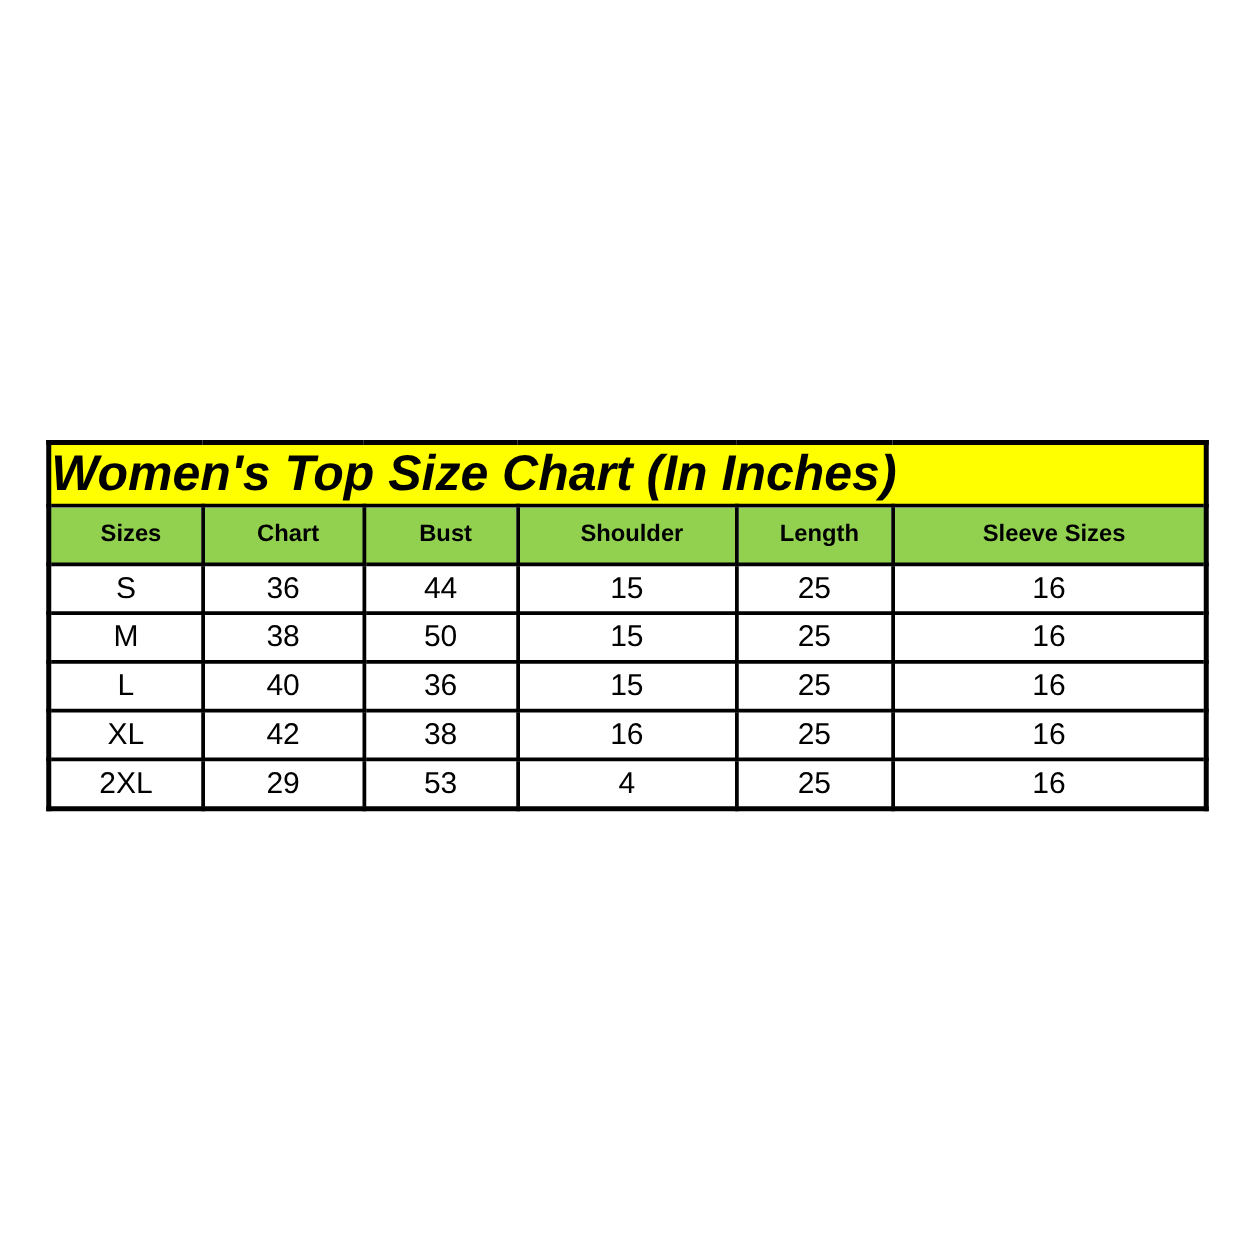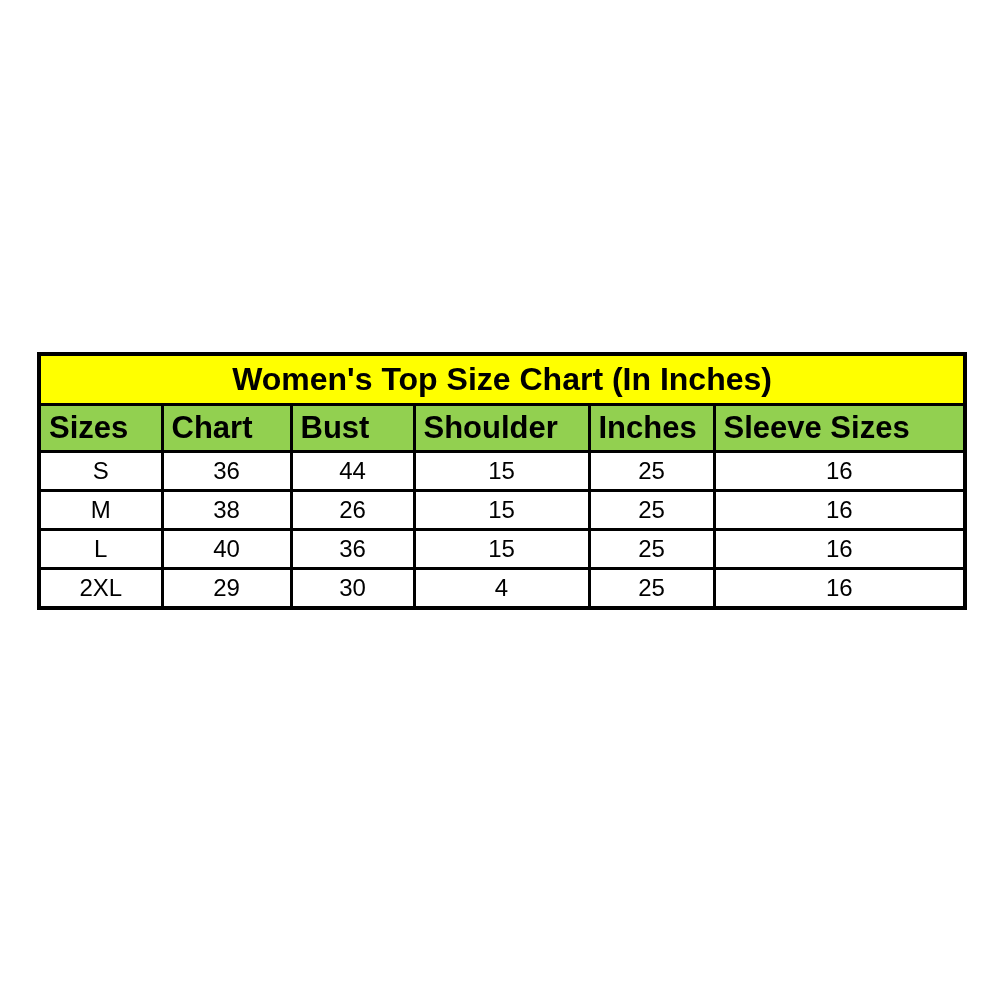--- a/index.html
+++ b/index.html
@@ -29,30 +29,31 @@
   table.size-table td {
     border: 3px solid var(--border, #000000);
     overflow: hidden;
     white-space: nowrap;
     vertical-align: middle;
     padding: 0;
   }
   tr.title-row th {
     background: var(--title-bg, #ffff00);
     height: 47px;
-    font-size: 32px;
+    font-size: 40px;
     font-weight: bold;
-    text-align: center;
+    text-align: left;
+    font-style: italic;
   }
   tr.header-row th {
     background: var(--header-bg, #92d050);
     height: 44px;
-    font-size: 31px;
+    font-size: 19px;
     font-weight: bold;
-    text-align: left;
+    text-align: center;
     padding-left: 8px;
   }
   tr.data-row td {
     background: var(--data-row-bg, #ffffff);
     height: 36px;
     font-size: 24px;
     font-weight: normal;
     text-align: center;
   }
 </style>
@@ -71,52 +72,60 @@
     </colgroup>
     <thead>
       <tr class="title-row">
         <th colspan="6">Women's Top Size Chart (In Inches)</th>
       </tr>
       <tr class="header-row">
         <th>Sizes</th>
         <th>Chart</th>
         <th>Bust</th>
         <th>Shoulder</th>
-        <th>Inches</th>
+        <th>Length</th>
         <th>Sleeve Sizes</th>
       </tr>
     </thead>
     <tbody>
       <tr class="data-row">
         <td>S</td>
         <td>36</td>
         <td>44</td>
         <td>15</td>
         <td>25</td>
         <td>16</td>
       </tr>
       <tr class="data-row">
         <td>M</td>
         <td>38</td>
-        <td>26</td>
+        <td>50</td>
         <td>15</td>
         <td>25</td>
         <td>16</td>
       </tr>
       <tr class="data-row">
         <td>L</td>
         <td>40</td>
         <td>36</td>
         <td>15</td>
         <td>25</td>
         <td>16</td>
       </tr>
       <tr class="data-row">
+        <td>XL</td>
+        <td>42</td>
+        <td>38</td>
+        <td>16</td>
+        <td>25</td>
+        <td>16</td>
+      </tr>
+      <tr class="data-row">
         <td>2XL</td>
         <td>29</td>
-        <td>30</td>
+        <td>53</td>
         <td>4</td>
         <td>25</td>
         <td>16</td>
       </tr>
     </tbody>
   </table>
 </div>
 
 </body></html>

